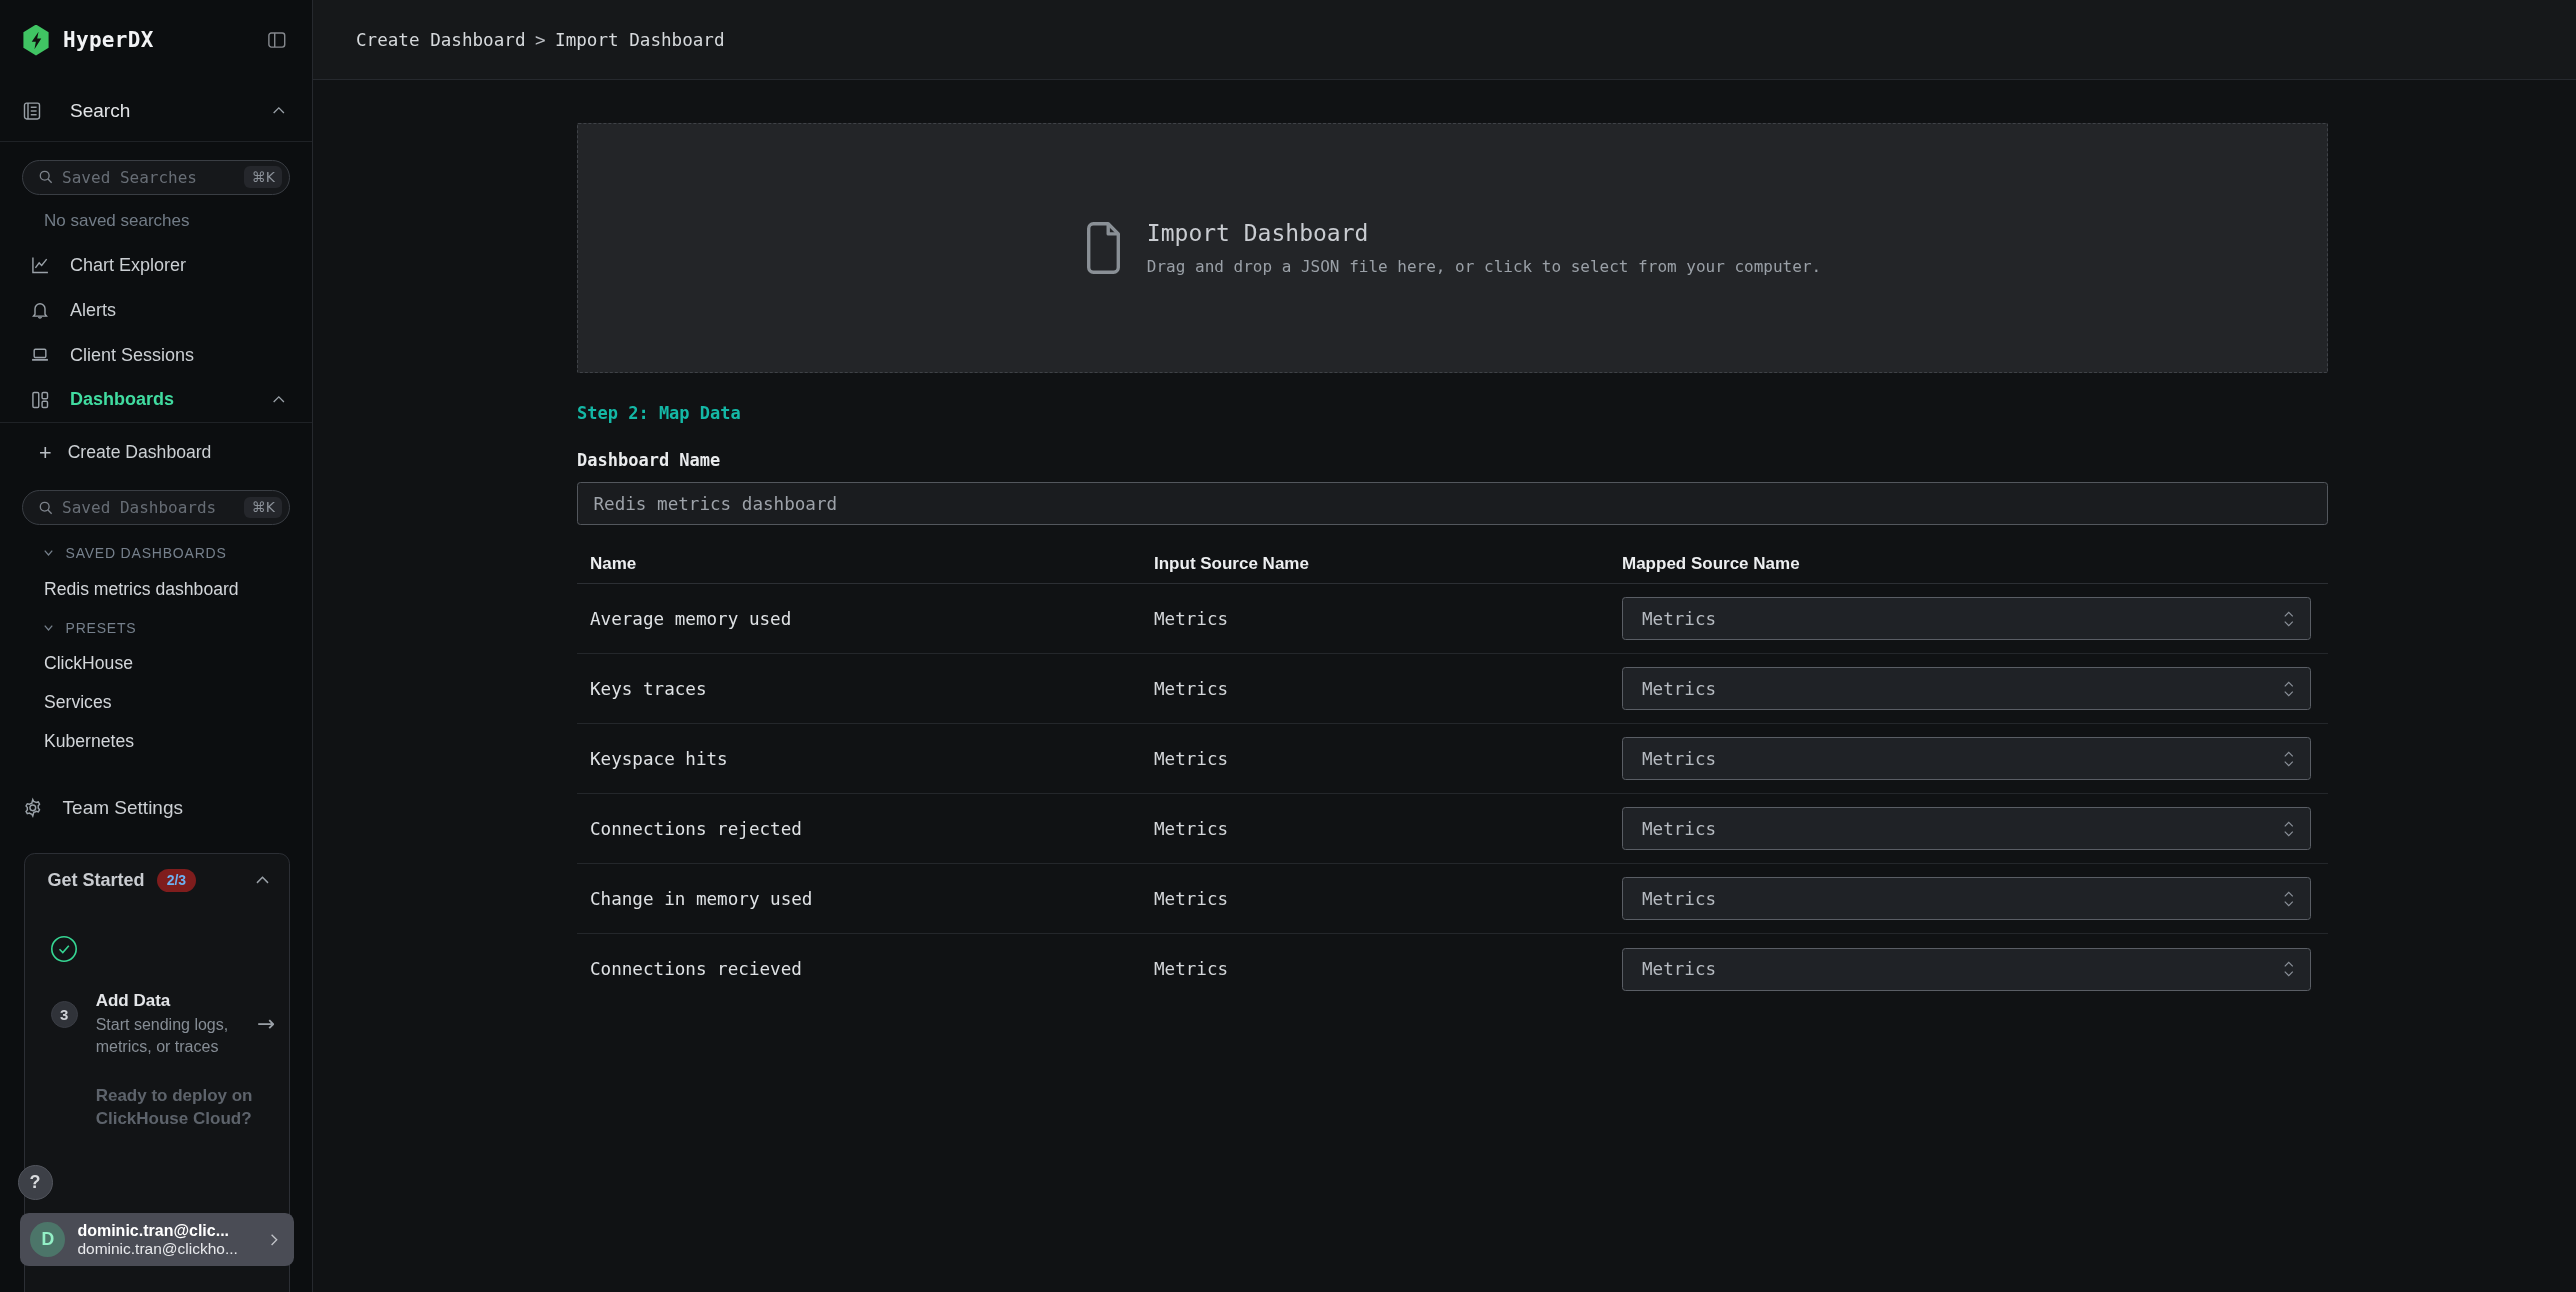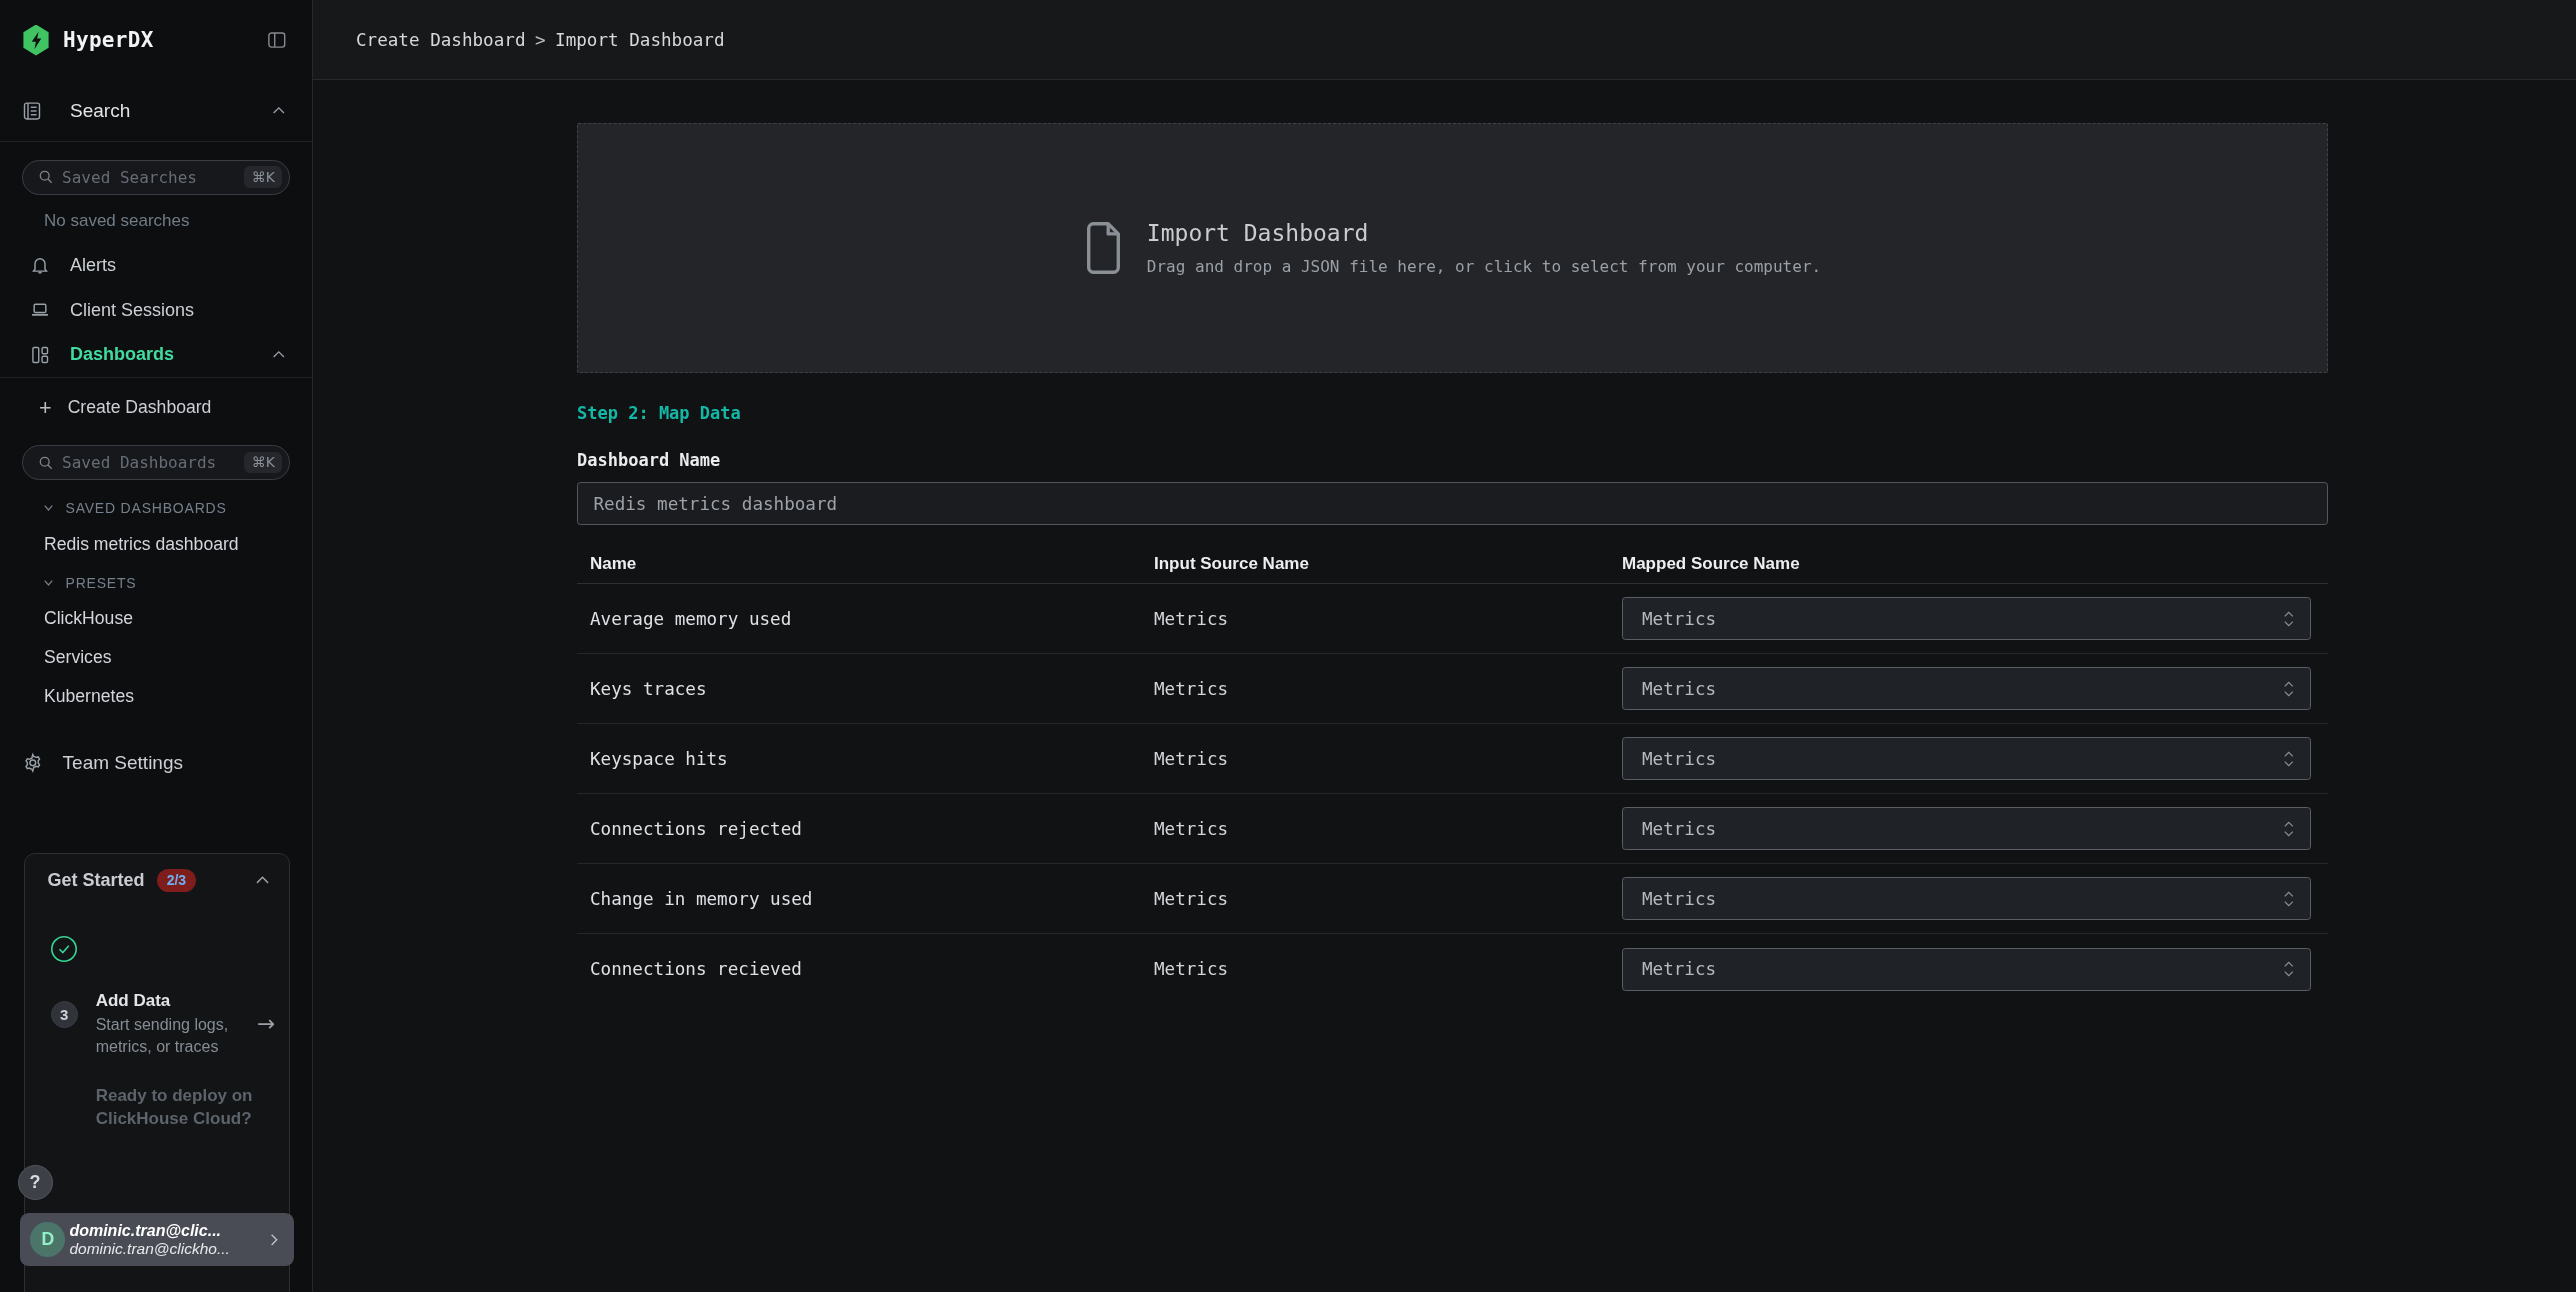--- a/index.html
+++ b/index.html
@@ -92,21 +92,21 @@
     display:flex; align-items:center; justify-content:center; z-index:5; cursor:pointer;
   }
   .user-chip {
     position:absolute; left:19.6px; top:1213px; width:274px; height:53px; border-radius:8.8px;
     background:#4a4c55; display:flex; align-items:center; padding:0 10.8px 0 10.8px; z-index:6; cursor:pointer;
   }
   .avatar {
     width:35px; height:35px; border-radius:50%; background:#4c7569; color:#93efc6;
     font-size:17.6px; font-weight:bold; display:flex; align-items:center; justify-content:center; flex:0 0 35px;
   }
-  .user-texts { margin-left:4px; flex:1; overflow:hidden;font-style:italic; }
+  .user-texts { margin-left:12px; flex:1; overflow:hidden; }
   .user-name { color:#ffffff; font-size:16px; font-weight:bold; line-height:19px; white-space:nowrap; }
   .user-email { color:#e8e9ec; font-size:15.5px; line-height:18px; white-space:nowrap; }
 
   
   .topbar {
     position:absolute; left:313px; top:0; right:0; height:80px; background:#16181a;
     border-bottom:0.7px solid #26292e; display:flex; align-items:center; padding-left:43px; z-index:1;
   }
   .crumb { font-size:17.6px; color:#d6d9dc; }
   .crumb-sep { font-size:17.6px; color:#b9bcc1; margin:0 9.5px; }
@@ -206,20 +206,29 @@
         <circle cx="10.5" cy="10.5" r="6"></circle>
           <line x1="15" y1="15" x2="20" y2="20"></line>
       </svg>
     </span>
     <span class="ph mono">Saved Searches</span>
     <span class="kbd">⌘K</span>
   </div>
   <div class="empty-note">No saved searches</div>
 
   <div class="nav">
+    <div class="nav-item">
+      <span>
+        <svg width="20" height="20" viewBox="0 0 24 24" fill="none" stroke="#9aa1a8" stroke-width="1.7">
+          <path d="M3.5 3 v18 h18"></path>
+            <polyline points="6.5 15.5 11 9.5 14 12.5 20 5"></polyline>
+        </svg>
+      </span>
+      <span class="lbl">Chart Explorer</span>
+    </div>
     <div class="nav-item">
       <span>
         <svg width="20" height="20" viewBox="0 0 24 24" fill="none" stroke="#9aa1a8" stroke-width="1.7">
           <path d="M6 17 v-6.5 a6 6 0 0 1 12 0 V17 l1.8 2.3 H4.2 z"></path>
             <path d="M10.3 20.5 a1.8 1.8 0 0 0 3.4 0"></path>
         </svg>
       </span>
       <span class="lbl">Alerts</span>
     </div>
     <div class="nav-item">

